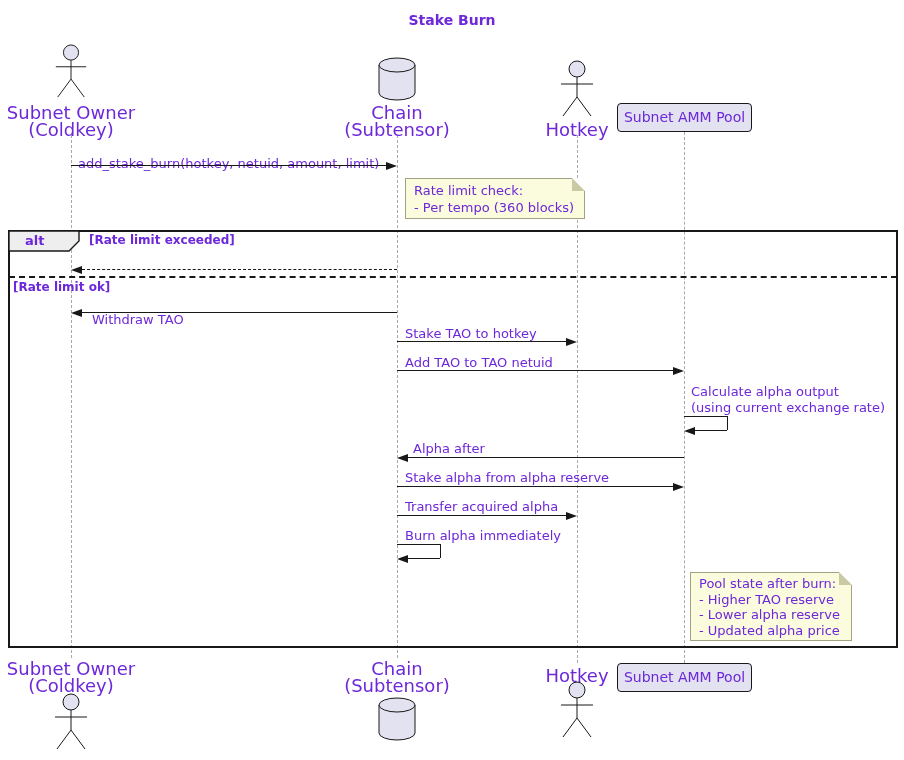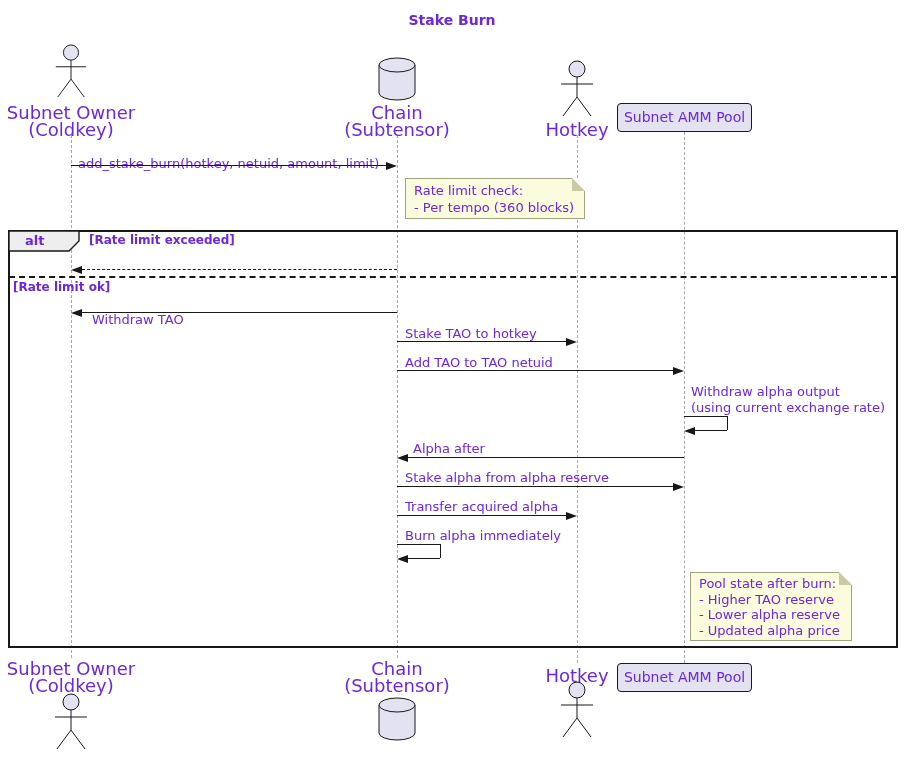--- a/index.html
+++ b/index.html
@@ -97,21 +97,21 @@
   <div class="ah-l" style="left:71px;top:309px;"></div>
 
   <div class="msg-label" style="left:405px;top:326px;">Stake TAO to hotkey</div>
   <div class="line" style="left:397px;top:341px;width:170px;"></div>
   <div class="ah-r" style="left:566px;top:338px;"></div>
 
   <div class="msg-label" style="left:405px;top:355px;">Add TAO to TAO netuid</div>
   <div class="line" style="left:397px;top:370px;width:277px;"></div>
   <div class="ah-r" style="left:673px;top:367px;"></div>
 
-  <div class="msg-label" style="left:691px;top:384px;">Withdraw alpha output</div>
+  <div class="msg-label" style="left:691px;top:384px;">Calculate alpha output</div>
   <div class="msg-label" style="left:691px;top:400px;">(using current exchange rate)</div>
   <div class="line" style="left:684px;top:416px;width:43px;"></div>
   <div class="vseg" style="left:727px;top:416px;height:14px;"></div>
   <div class="line" style="left:695px;top:430px;width:32px;"></div>
   <div class="ah-l" style="left:684px;top:427px;"></div>
 
   <div class="msg-label" style="left:413px;top:441px;">Alpha after</div>
   <div class="line" style="left:408px;top:457px;width:276px;"></div>
   <div class="ah-l" style="left:397px;top:454px;"></div>
 

